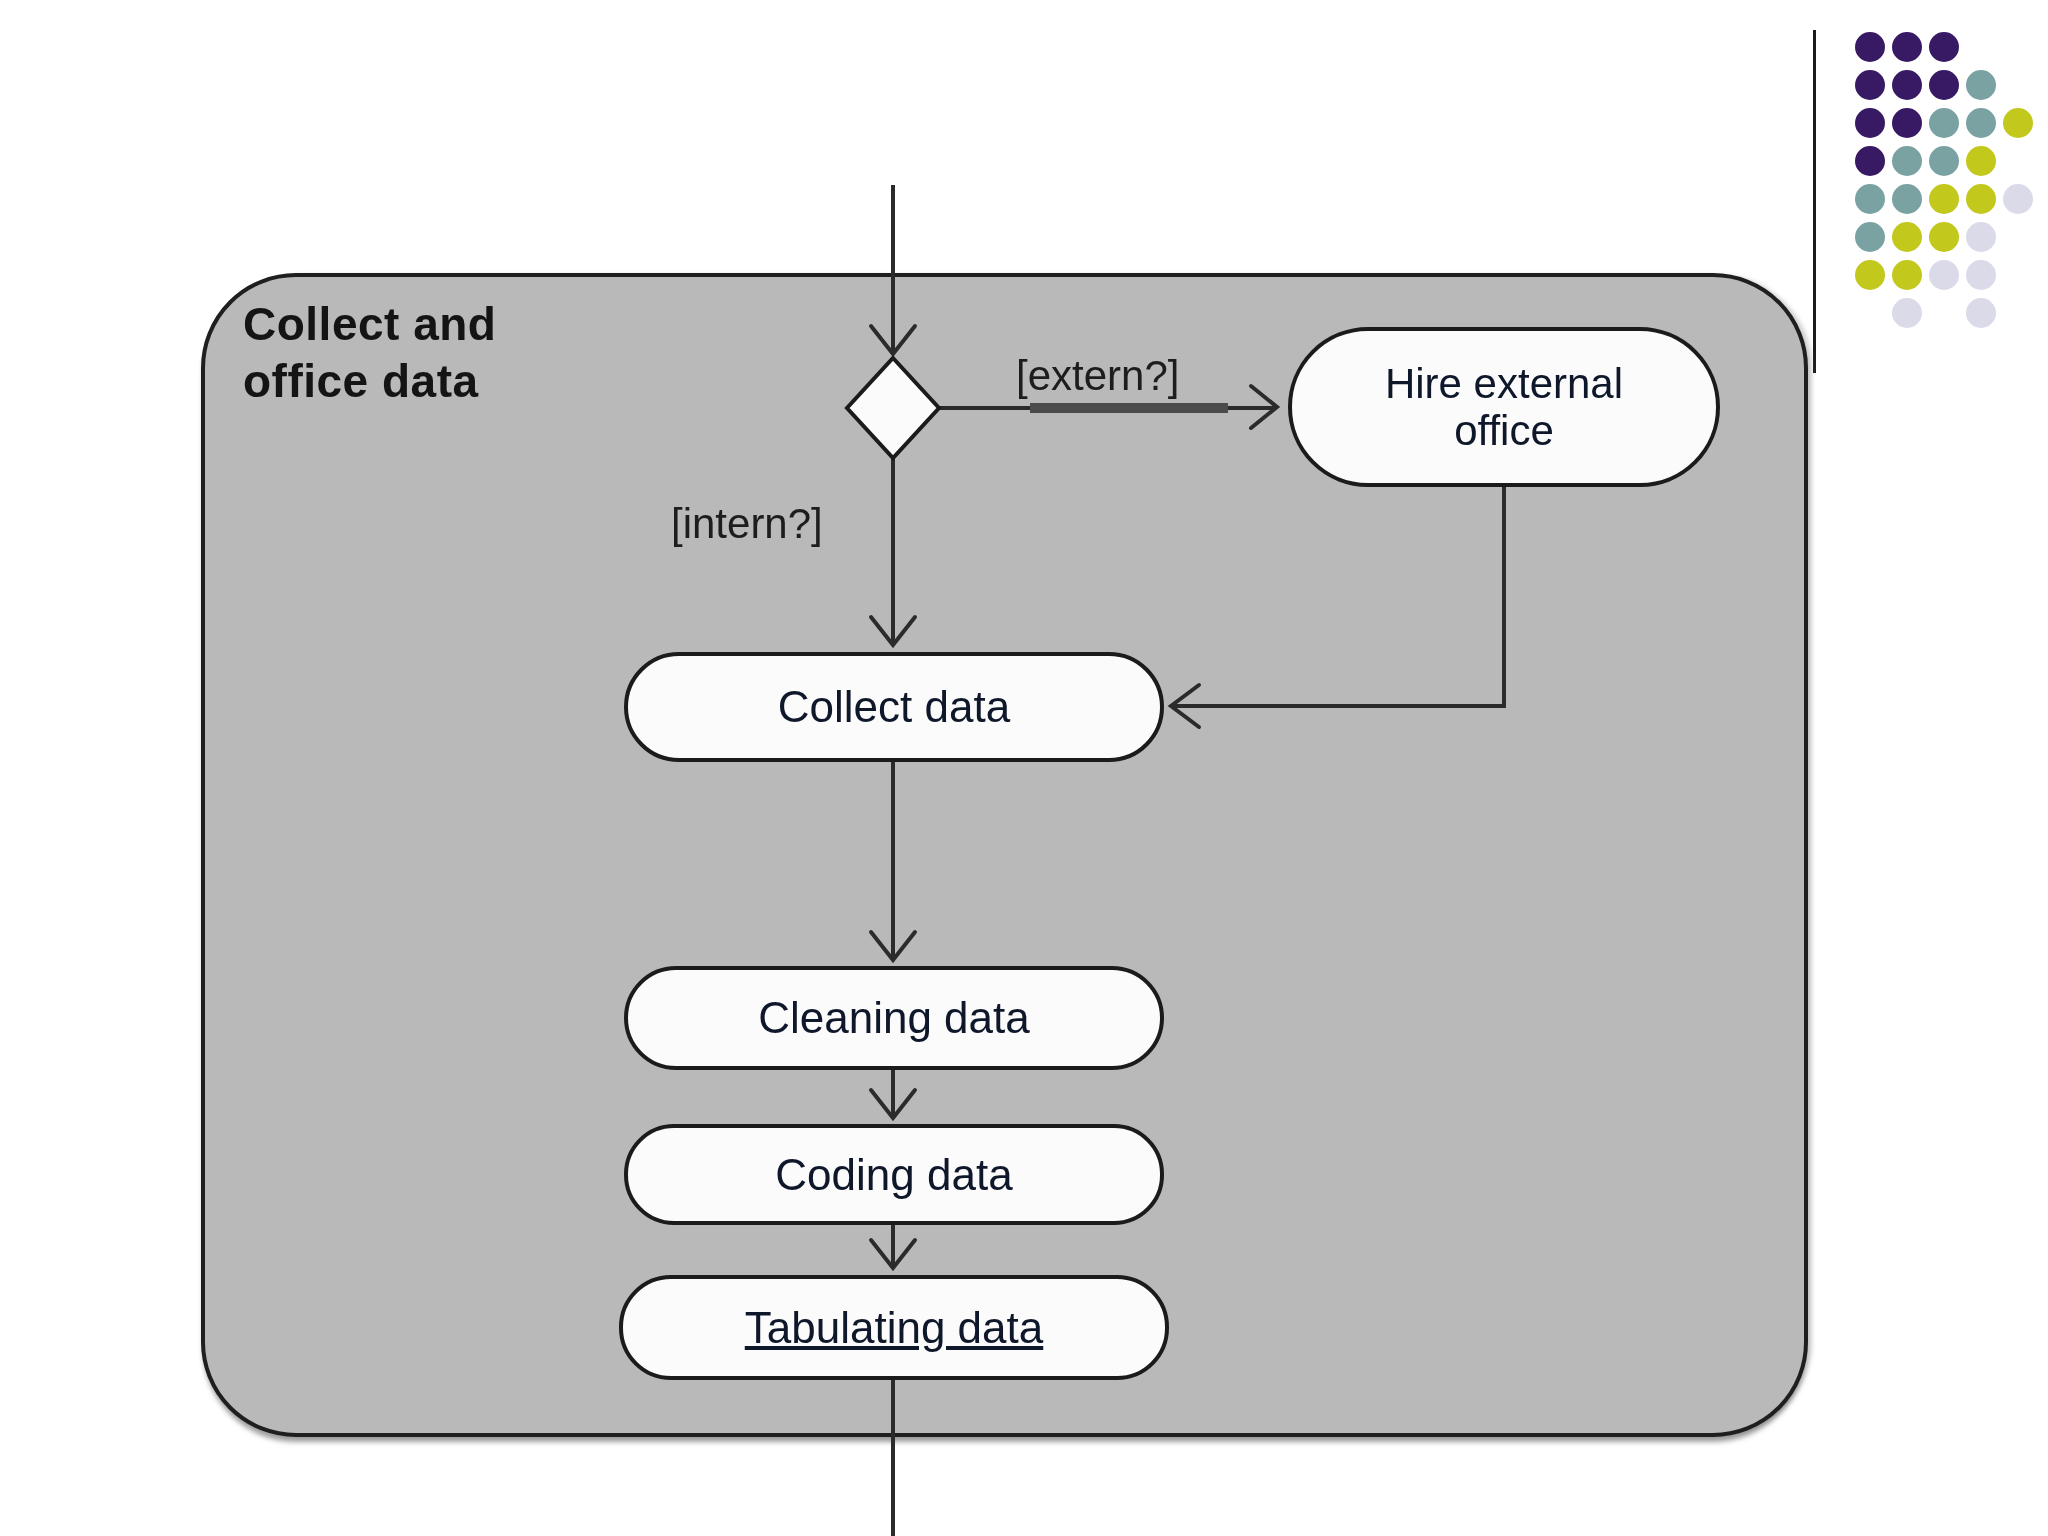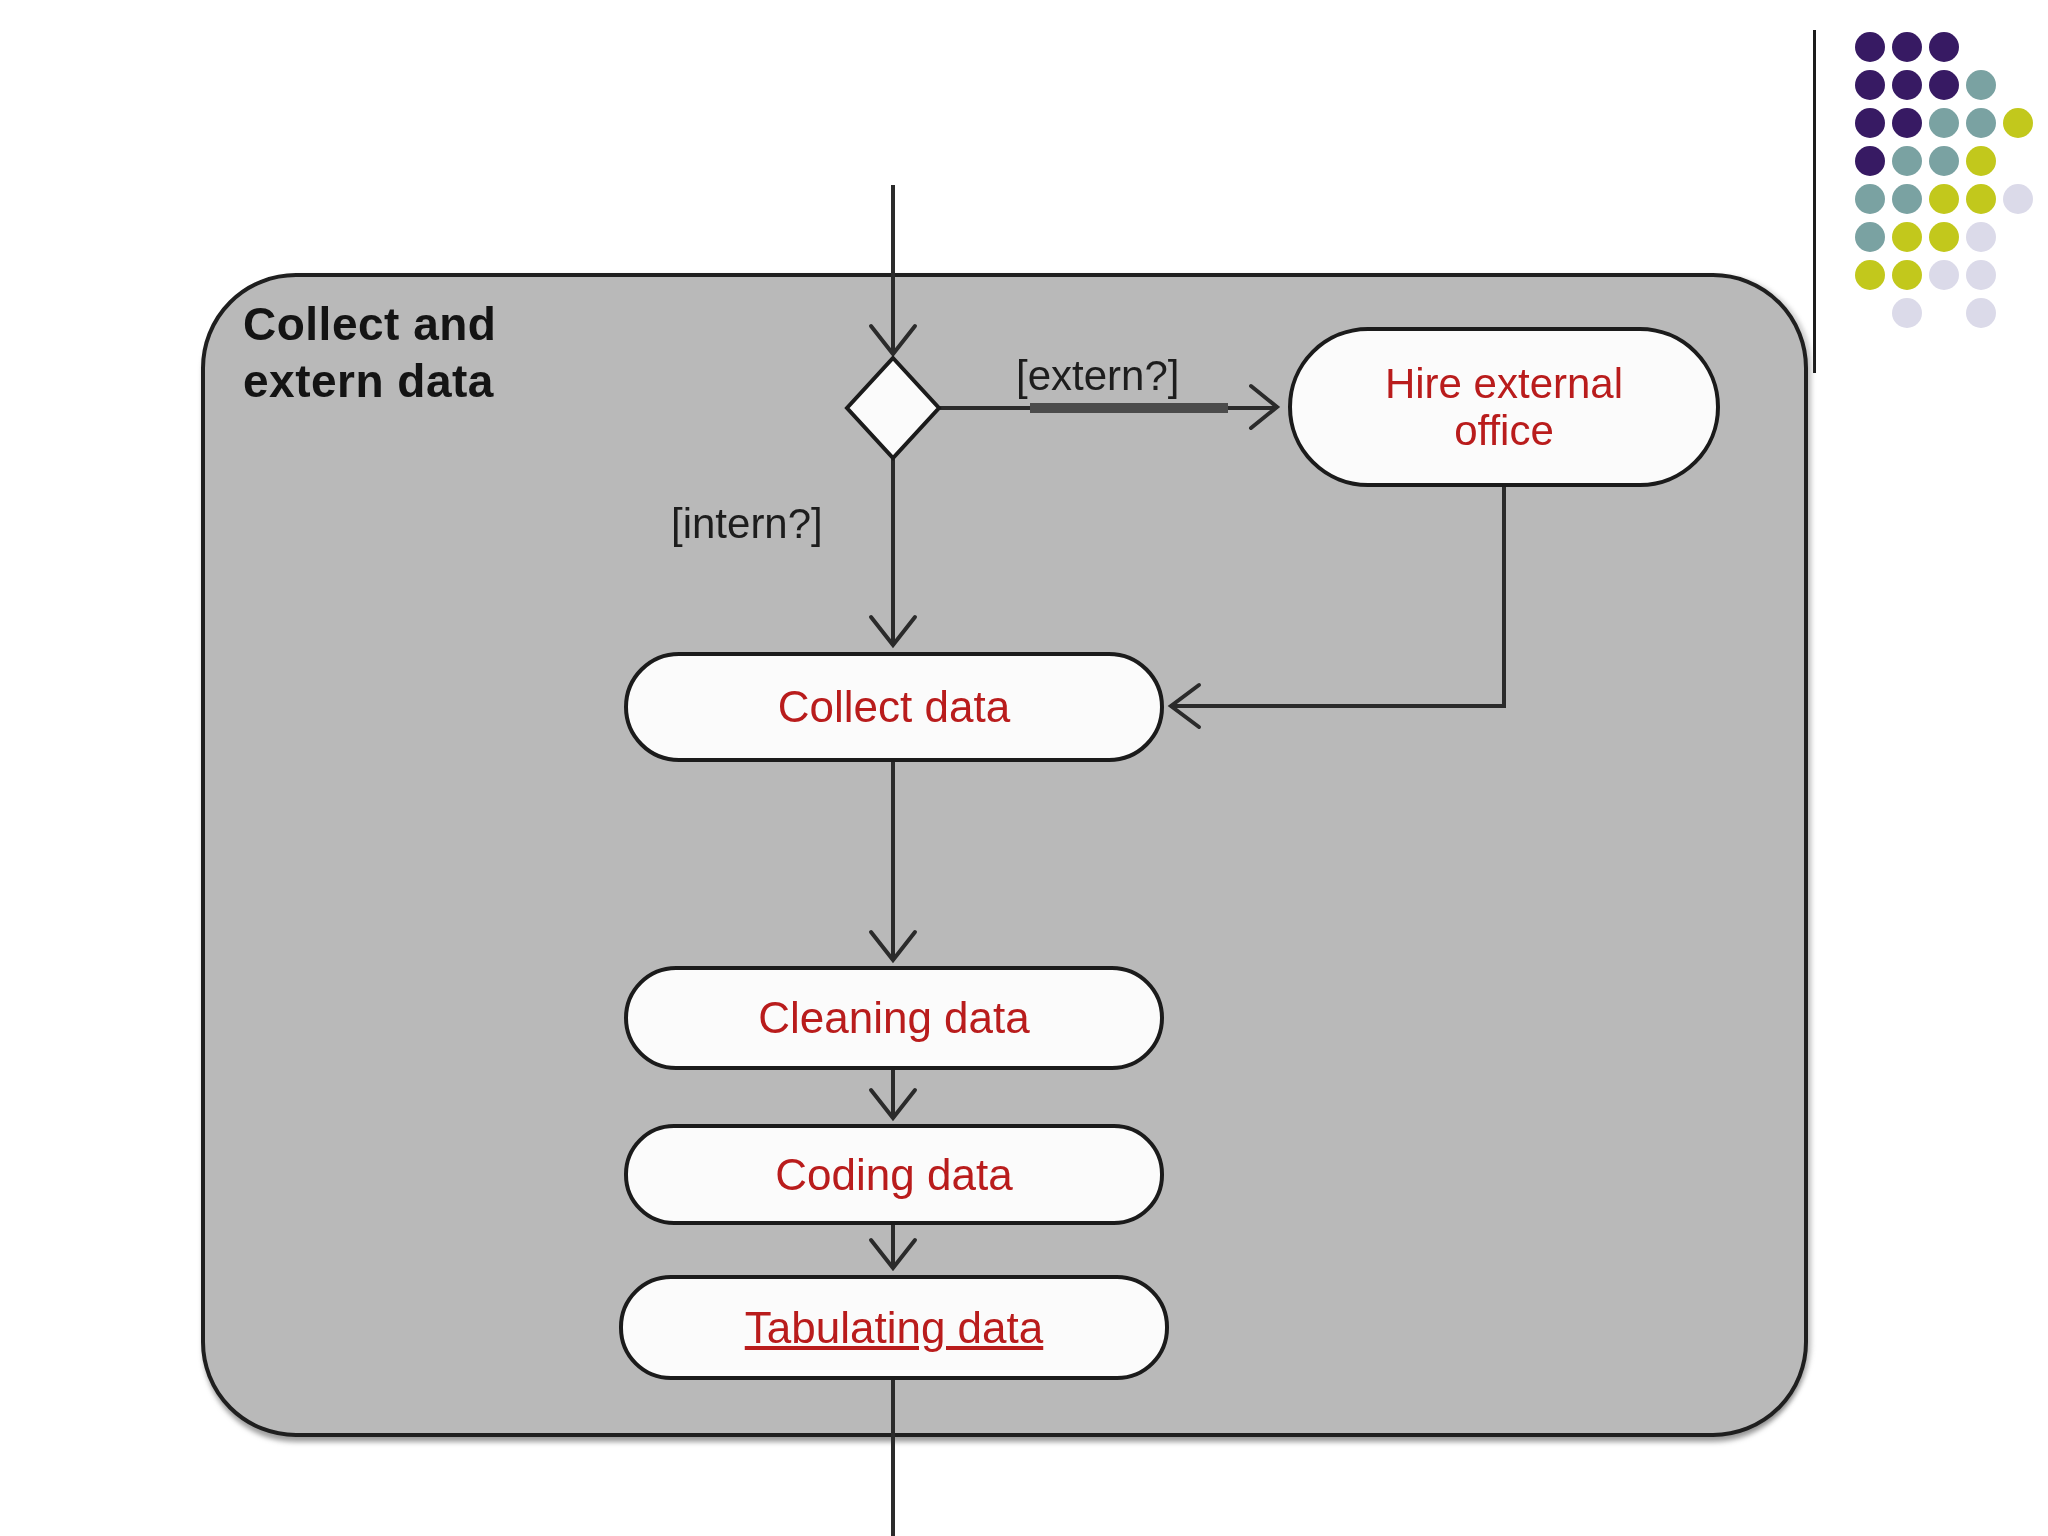--- a/index.html
+++ b/index.html
@@ -33,21 +33,21 @@
     letter-spacing:0.5px;
   }
   
   .node{
     position:absolute;
     background:#fbfbfb;
     border:4px solid #1b1b1b;
     box-sizing:border-box;
     display:flex;align-items:center;justify-content:center;
     text-align:center;
-    color:#b91c1c;
+    color:#0f172a;
     font-size:44px;
     line-height:1.12;
   }
   .node-hire{left:1257px;top:327px;width:432px;height:160px;border-radius:80px;font-size:42px;padding:0 40px;}
   .node-collect{left:593px;top:652px;width:540px;height:110px;border-radius:55px;}
   .node-cleaning{left:593px;top:966px;width:540px;height:104px;border-radius:52px;}
   .node-coding{left:593px;top:1124px;width:540px;height:101px;border-radius:50px;}
   .node-tabulating{left:588px;top:1275px;width:550px;height:105px;border-radius:52px;text-decoration:underline;}
   
   .guard{
@@ -94,21 +94,21 @@
       <div class="dot" style="left: 74px; top: 228px; background: rgb(219, 218, 233);"></div>
       <div class="dot" style="left: 111px; top: 228px; background: rgb(219, 218, 233);"></div>
       <div class="dot" style="left: 37px; top: 266px; background: rgb(219, 218, 233);"></div>
       <div class="dot" style="left: 111px; top: 266px; background: rgb(219, 218, 233);"></div>
     </div>
 
   <div class="partition"></div>
 
   <div class="partition-title">
     <span>Collect and</span><br>
-    <span>extern data</span>
+    <span>office data</span>
   </div>
 
   <svg class="wires" width="2048" height="1536" viewBox="0 0 2048 1536">
     <g stroke="#2b2b2b" stroke-width="4" fill="none">
 
       <path d="M862,185 L862,352"></path>
 
       <path d="M908,408 L1244,408"></path>
 
       <path d="M999,408 L1197,408" stroke="#4b4b4b" stroke-width="10"></path>

